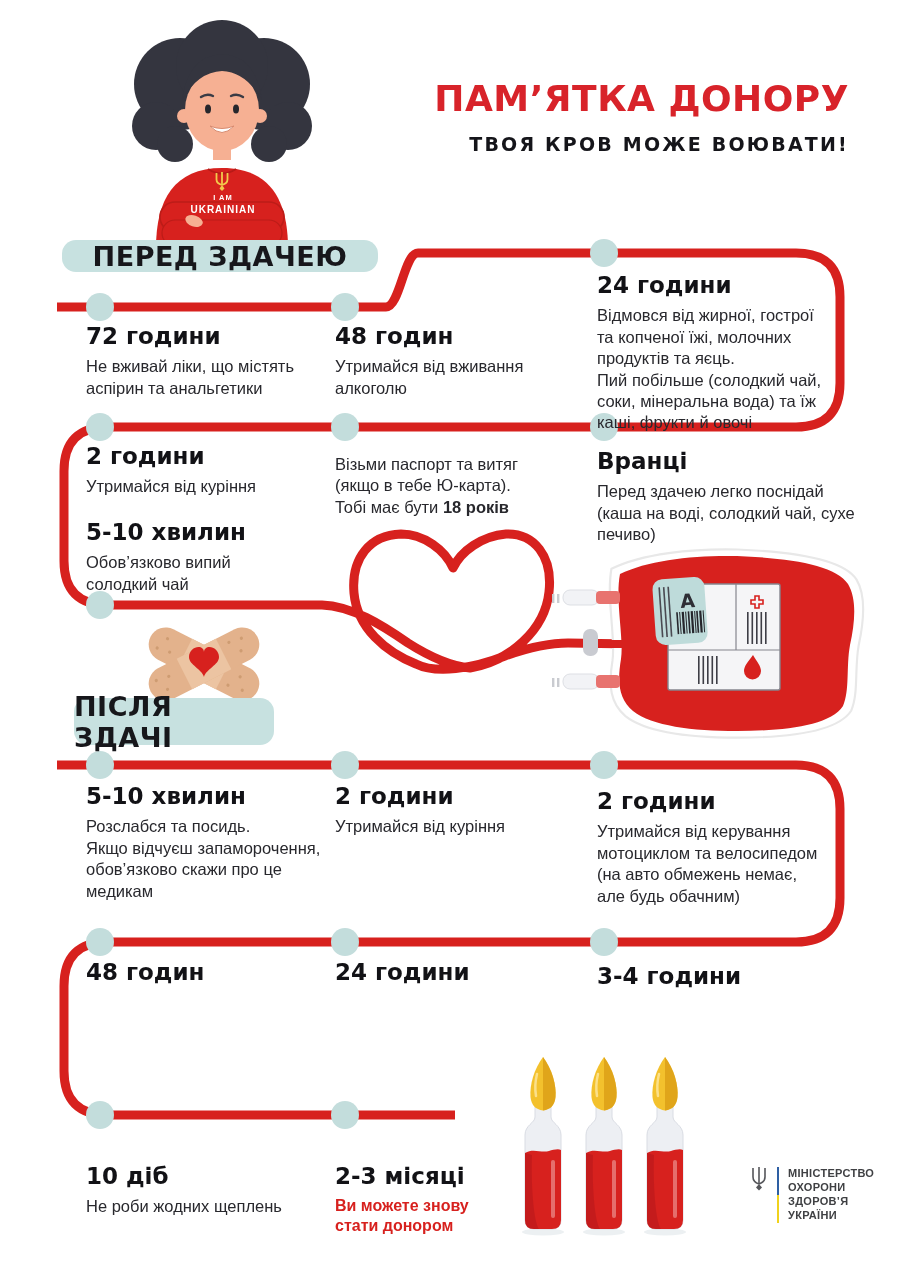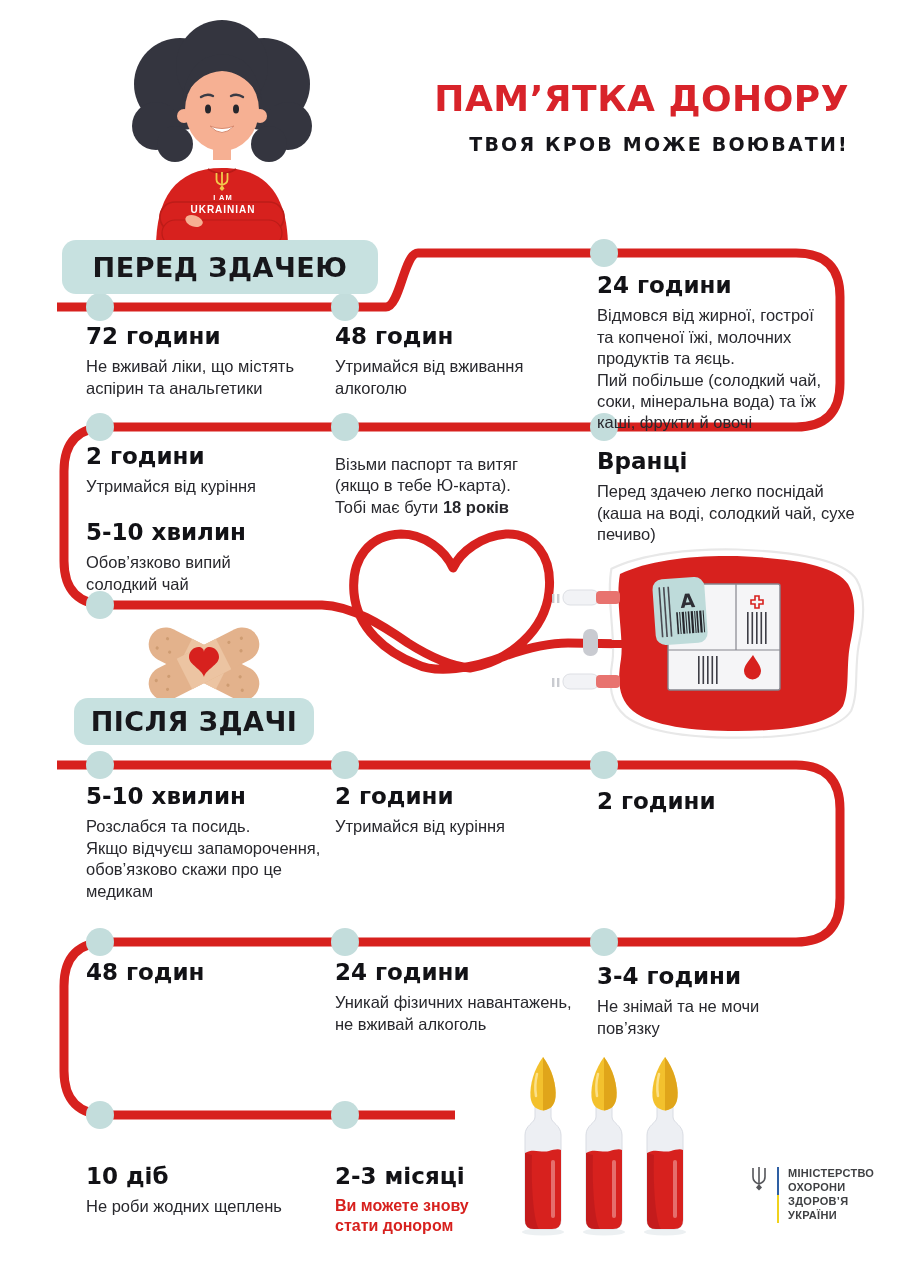--- a/index.html
+++ b/index.html
@@ -8,22 +8,22 @@
   .gfx{position:absolute;left:0;top:0;z-index:1;}
   .title-wrap{position:absolute;right:56px;top:80px;text-align:right;z-index:2;}
   .title{font-family:"DejaVu Sans",sans-serif;font-weight:800;font-size:36px;line-height:1.05;
          color:#D8232A;letter-spacing:.5px;}
   .subtitle{margin-top:15px;font-family:"DejaVu Sans",sans-serif;font-weight:800;font-size:19px;
          color:#15151A;letter-spacing:2.2px;}
   .pill{position:absolute;z-index:3;background:#C7E1E0;border-radius:14px;
         display:flex;align-items:center;justify-content:center;
         font-family:"DejaVu Sans",sans-serif;font-weight:800;font-size:27px;color:#17171B;
         letter-spacing:.5px;}
-  .pill-before{left:62px;top:240px;width:316px;height:54px;}
-  .pill-after{left:74px;top:698px;width:240px;height:47px;}
+  .pill-before{left:62px;top:240px;width:316px;height:32px;}
+  .pill-after{left:74px;top:698px;width:200px;height:47px;}
   .item{position:absolute;z-index:2;}
   .time{font-family:"DejaVu Sans",sans-serif;font-weight:800;font-size:23px;color:#121216;line-height:1.1;}
   .note{margin-top:7px;font-size:16.5px;line-height:1.3;color:#28282D;white-space:pre-line;}
   .note b{font-weight:bold;}
   .note.red{color:#D7211E;font-weight:bold;font-size:16px;line-height:1.25;}
   .ministry{position:absolute;left:750px;top:1166px;display:flex;align-items:flex-start;z-index:2;}
   .ministry .bar{width:2px;height:56px;margin:1px 9px 0 9px;
         background:linear-gradient(#2E5FA3 0 50%,#F0D21C 50% 100%);}
   .ministry .lines{font-size:11px;font-weight:bold;color:#3F4043;line-height:14px;letter-spacing:.3px;}
 </style>
@@ -262,33 +262,33 @@
 Якщо відчуєш запаморочення,
 обов’язково скажи про це
 медикам</div>
   </div>
   <div class="item" style="left:335px;top:784px;width:260px;">
     <div class="time">2 години</div>
     <div class="note">Утримайся від куріння</div>
   </div>
   <div class="item" style="left:597px;top:789px;width:285px;">
     <div class="time">2 години</div>
+    <div class="note">Утримайся від керування
+мотоциклом та велосипедом
+(на авто обмежень немає,
+але будь обачним)</div>
   </div>
   <div class="item" style="left:86px;top:960px;width:280px;">
     <div class="time">48 годин</div>
   </div>
   <div class="item" style="left:335px;top:960px;width:285px;">
     <div class="time">24 години</div>
-    <div class="note">Уникай фізичних навантажень,
-не вживай алкоголь</div>
   </div>
   <div class="item" style="left:597px;top:964px;width:260px;">
     <div class="time">3-4 години</div>
-    <div class="note">Не знімай та не мочи
-пов’язку</div>
   </div>
   <div class="item" style="left:86px;top:1136px;width:290px;margin-top:28px;">
     <div class="time">10 діб</div>
     <div class="note">Не роби жодних щеплень</div>
   </div>
   <div class="item" style="left:335px;top:1164px;width:260px;">
     <div class="time">2-3 місяці</div>
     <div class="note red">Ви можете знову
 стати донором</div>
   </div>

